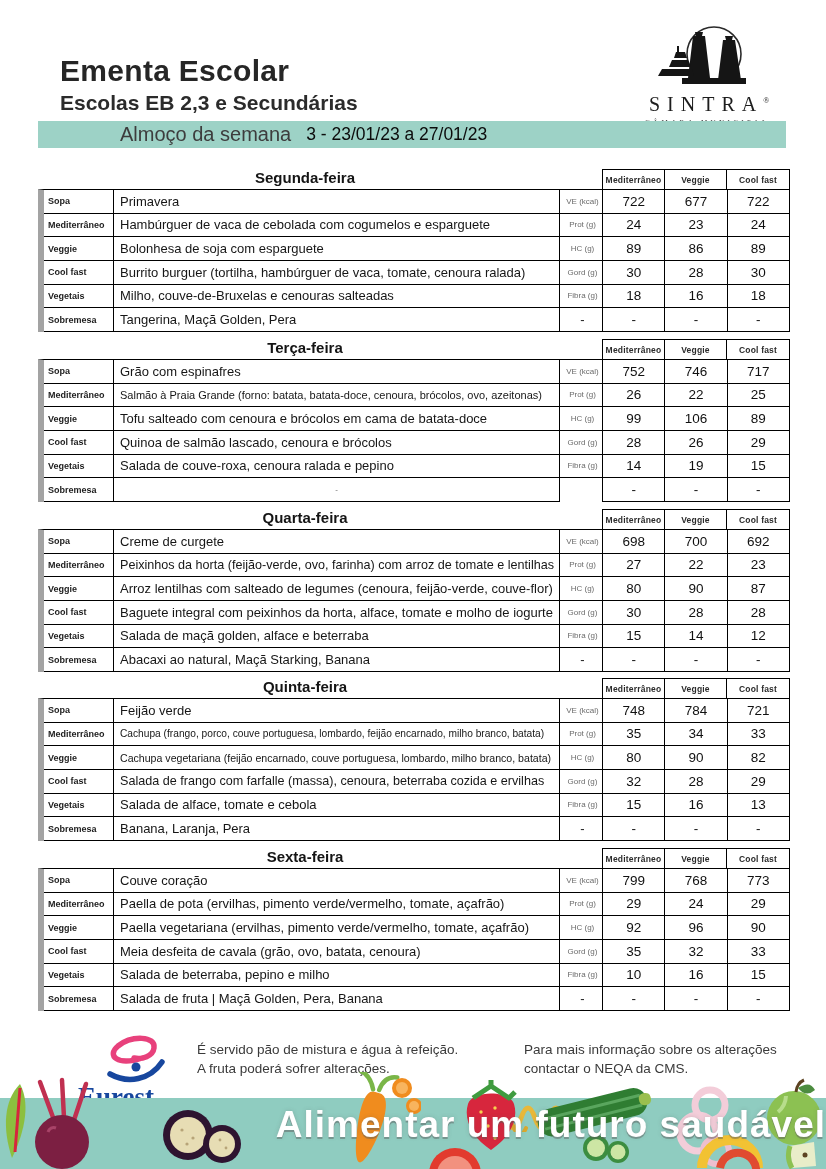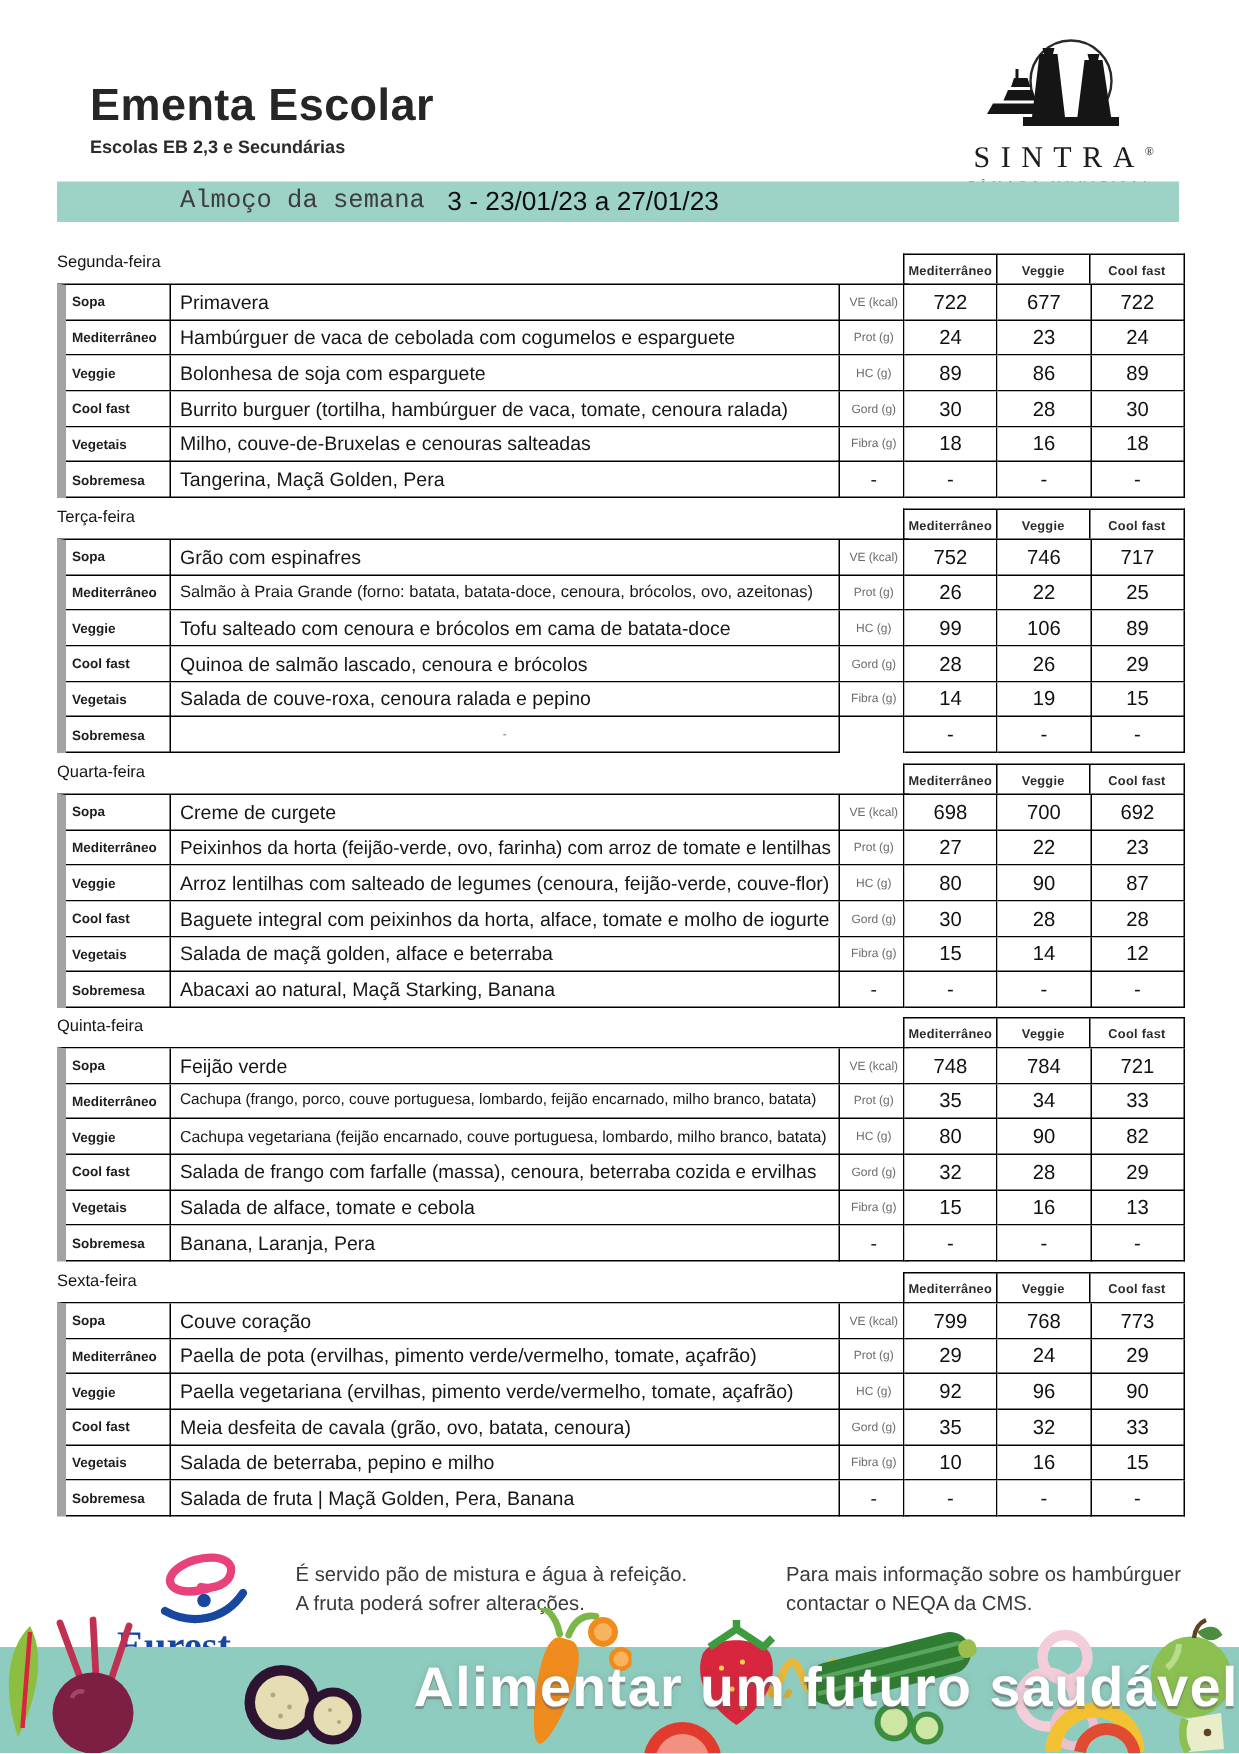--- a/index.html
+++ b/index.html
@@ -2,38 +2,38 @@
 <html><head>
 <meta charset="utf-8">
 <title>Ementa Escolar</title>
 <style>
   html,body{margin:0;padding:0;background:#fff;}
   .page{position:relative;width:826px;height:1169px;background:#fff;overflow:hidden;
         font-family:"Liberation Sans", sans-serif;}
   
   .header-title{position:absolute;left:60px;top:54px;font-size:30px;font-weight:bold;
     color:#262626;letter-spacing:.3px;text-align:right;}
-  .header-subtitle{position:absolute;left:60px;top:91px;font-size:12px;font-weight:bold;color:#2b2b2b;text-align:right;}
+  .header-subtitle{position:absolute;left:60px;top:91px;font-size:21px;font-weight:bold;color:#2b2b2b;text-align:right;}
   .logo{position:absolute;left:642px;top:24px;width:150px;}
   .logo-name{font-family:"Liberation Serif", serif;font-size:20px;letter-spacing:7px;
     color:#1d1d1d;margin-top:1px;padding-left:7px;}
   .logo-name sup{font-size:8px;letter-spacing:0;}
   .logo-sub{font-family:"Liberation Serif", serif;font-size:7px;letter-spacing:3.4px;
     color:#333;margin-top:2px;padding-left:3px;}
   
   .week-banner{position:absolute;left:38px;top:121px;width:748px;height:27px;
     display:flex;align-items:center;}
-  .week-label{margin-left:82px;font-size:17px;color:#3d3d3d;font-family:Liberation Mono, monospace;}
+  .week-label{margin-left:82px;font-size:20px;color:#3d3d3d;}
   .week-range{margin-left:15px;font-size:17.5px;color:#0c0c0c;}
   
   .day{position:absolute;left:38px;width:752px;height:164px;}
   .day:nth-of-type(1){top:168px}.day:nth-of-type(2){top:338px}.day:nth-of-type(3){top:508px}
   .day:nth-of-type(4){top:677px}.day:nth-of-type(5){top:847px}
-  .day-title{position:absolute;left:0;top:1px;width:534px;text-align:left;
-    font-size:11px;font-weight:normal;color:#141414;}
+  .day-title{position:absolute;left:0;top:1px;width:534px;text-align:center;
+    font-size:15px;font-weight:bold;color:#141414;}
   .nv-header{position:absolute;left:564px;top:1px;width:188px;height:20px;box-sizing:border-box;
     display:grid;grid-template-columns:1fr 1fr 1fr;border:1px solid #000;border-bottom:none;}
   .nv-h-cell{border-right:1px solid #000;display:flex;align-items:center;justify-content:center;
     font-size:8.5px;font-weight:bold;color:#2b2b2b;letter-spacing:.2px;}
   .nv-h-cell:last-child{border-right:none;}
   .menu-table{position:absolute;left:0;top:21px;display:grid;
     grid-template-columns:70px 446px 46px;grid-auto-rows:23.66px;
     border-left:6px solid #a3a3a3;border-top:1px solid #000;}
   .cell{border-right:1px solid #000;border-bottom:1px solid #000;box-sizing:border-box;
     display:flex;align-items:center;overflow:hidden;background:#fff;}
@@ -518,21 +518,21 @@
     <path d="M12 42 C30 52 52 48 64 30" fill="none" stroke="#17479e" stroke-width="5.5" stroke-linecap="round"></path>
     <circle cx="38" cy="35" r="4.5" fill="#17479e"></circle>
   </svg>
   <div class="eurest">Eurest</div>
 
   <div class="note-text">
     <div>É servido pão de mistura e água à refeição.</div>
     <div>A fruta poderá sofrer alterações.</div>
   </div>
   <div class="allergen-text">
-    <div>Para mais informação sobre os hambúrguer</div>
+    <div>Para mais informação sobre os alterações</div>
     <div>contactar o NEQA da CMS.</div>
   </div>
 
   <div class="slogan-banner" style="background: rgb(143, 204, 192);"></div>
 
   <svg class="fruit" style="left:0;top:1078px" width="40" height="85" viewBox="0 0 40 85">
     <path d="M20 6 C4 22 2 50 12 80 C22 60 32 28 20 6 Z" fill="#8cbf3f"></path>
     <path d="M15 74 L20 10" stroke="#d7263d" stroke-width="3" fill="none"></path>
   </svg>
   <svg class="fruit" style="left:24px;top:1076px" width="95" height="93" viewBox="0 0 95 93">

